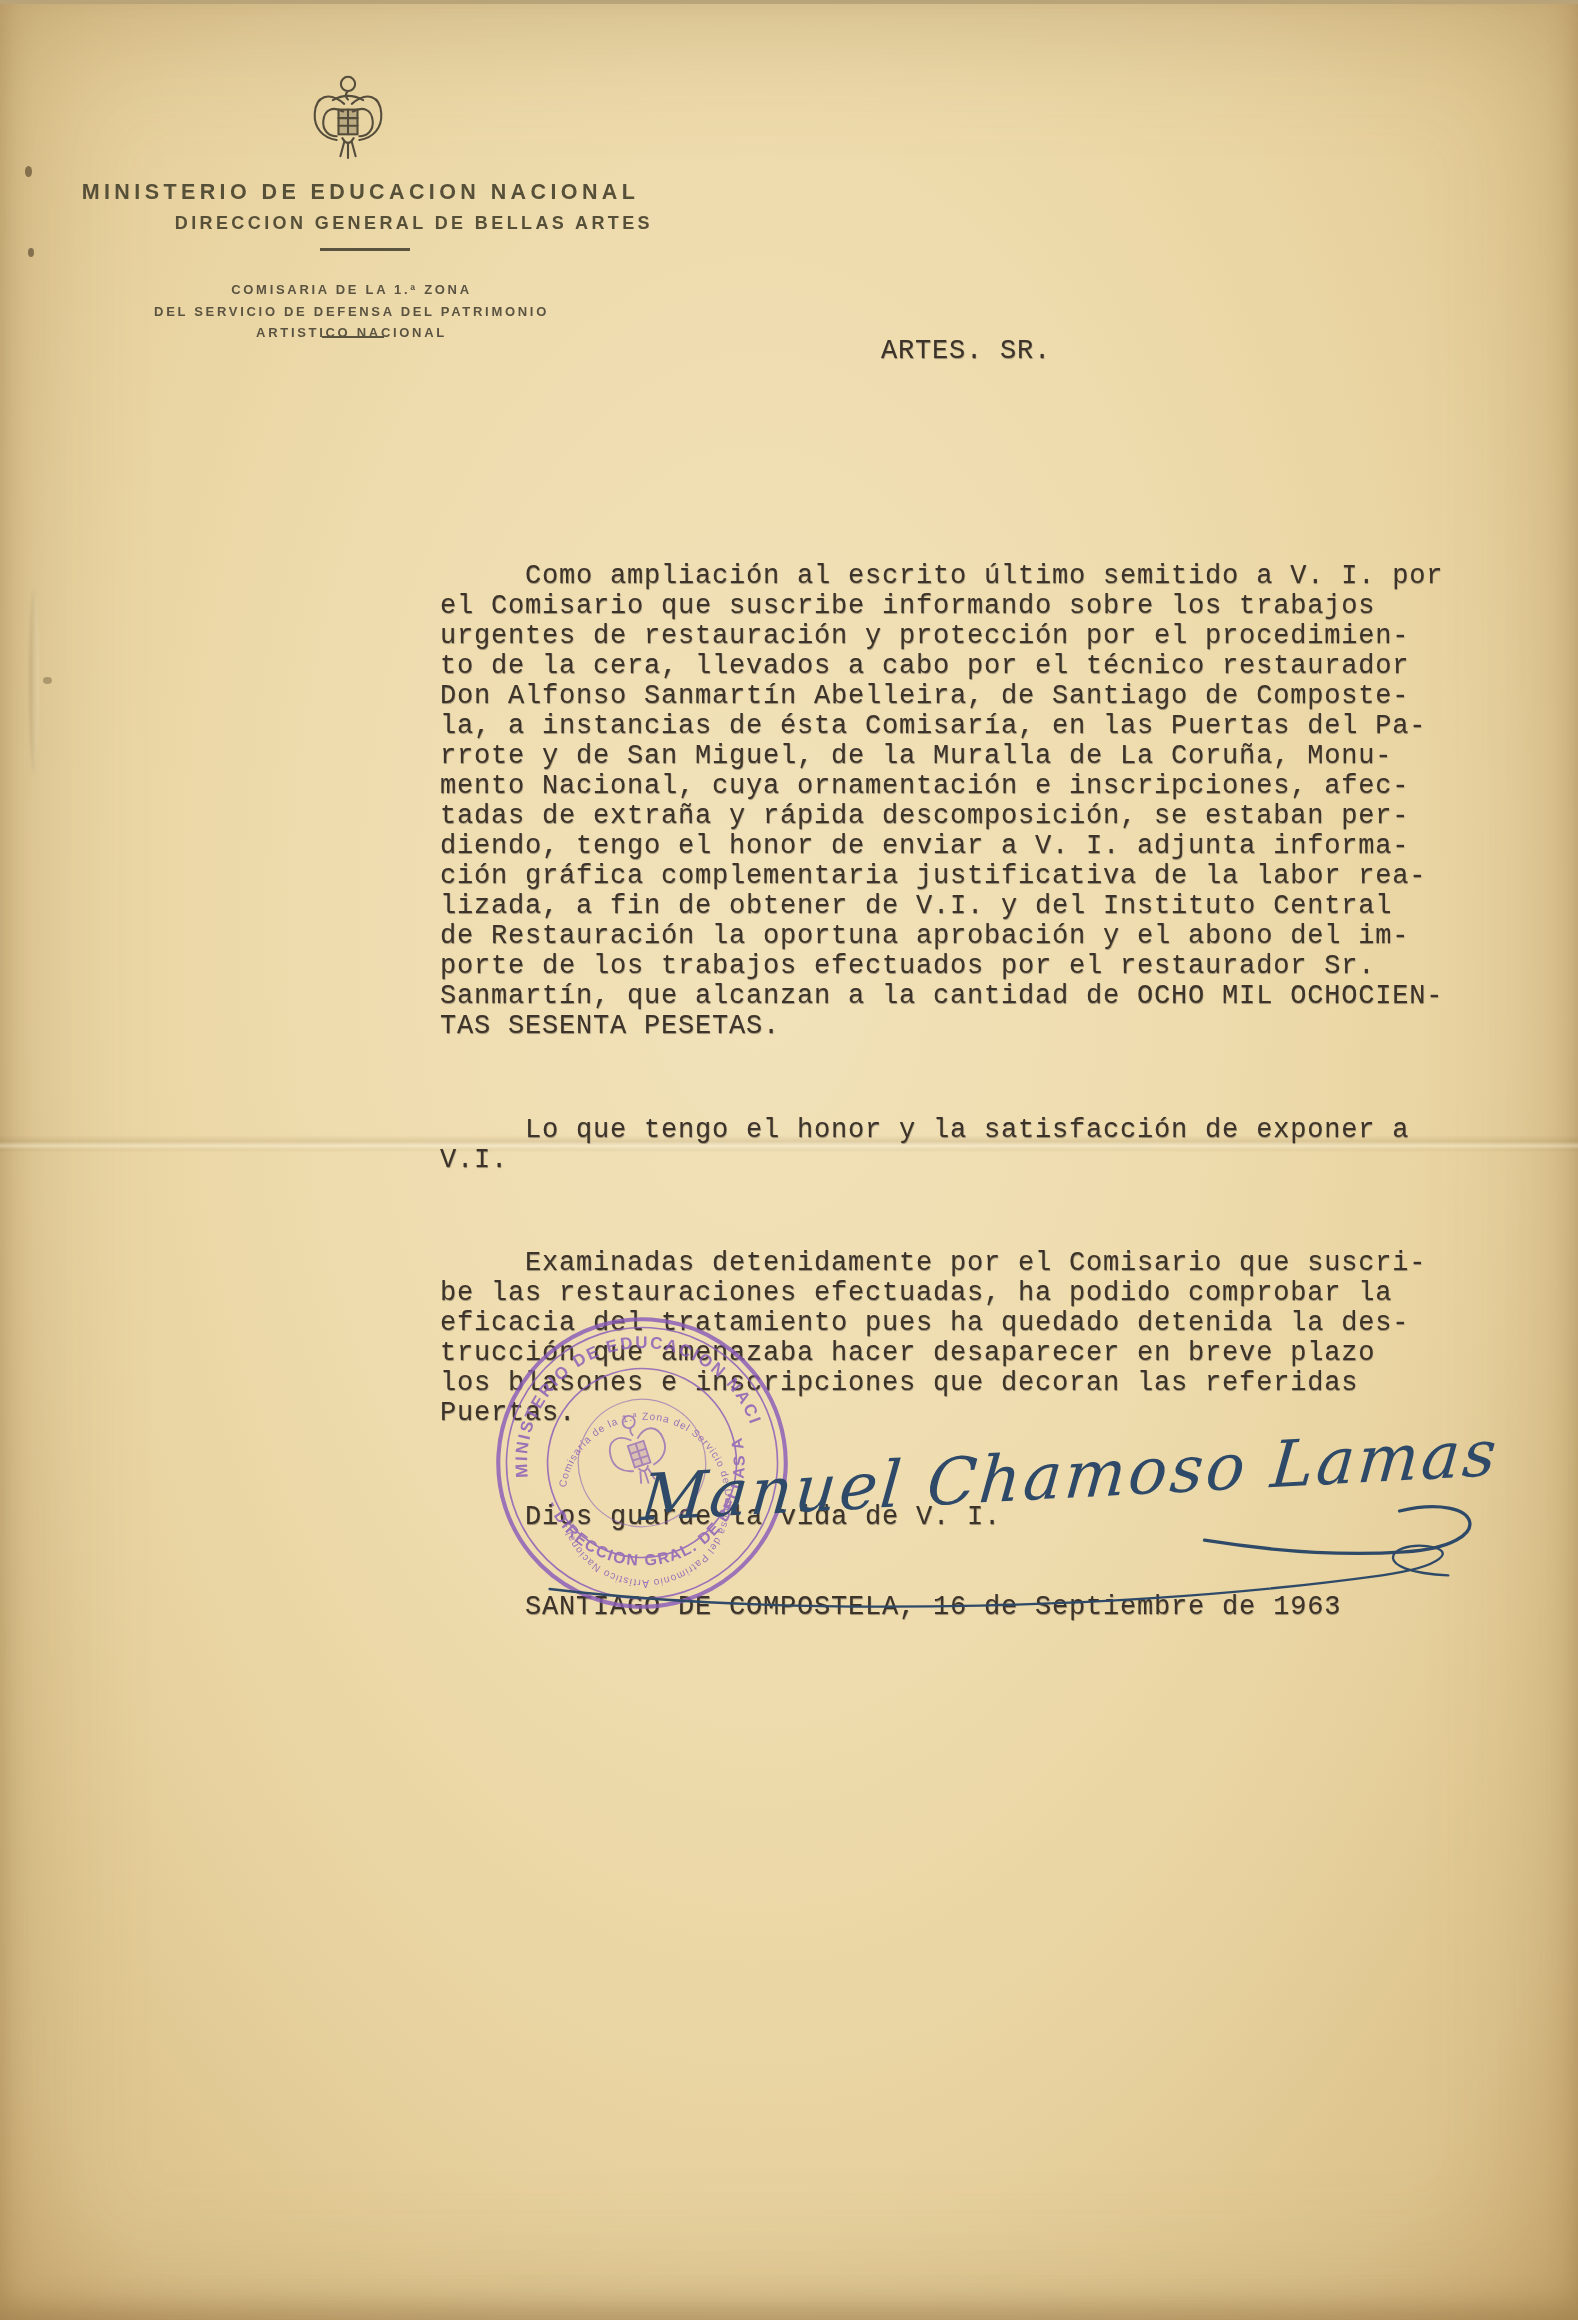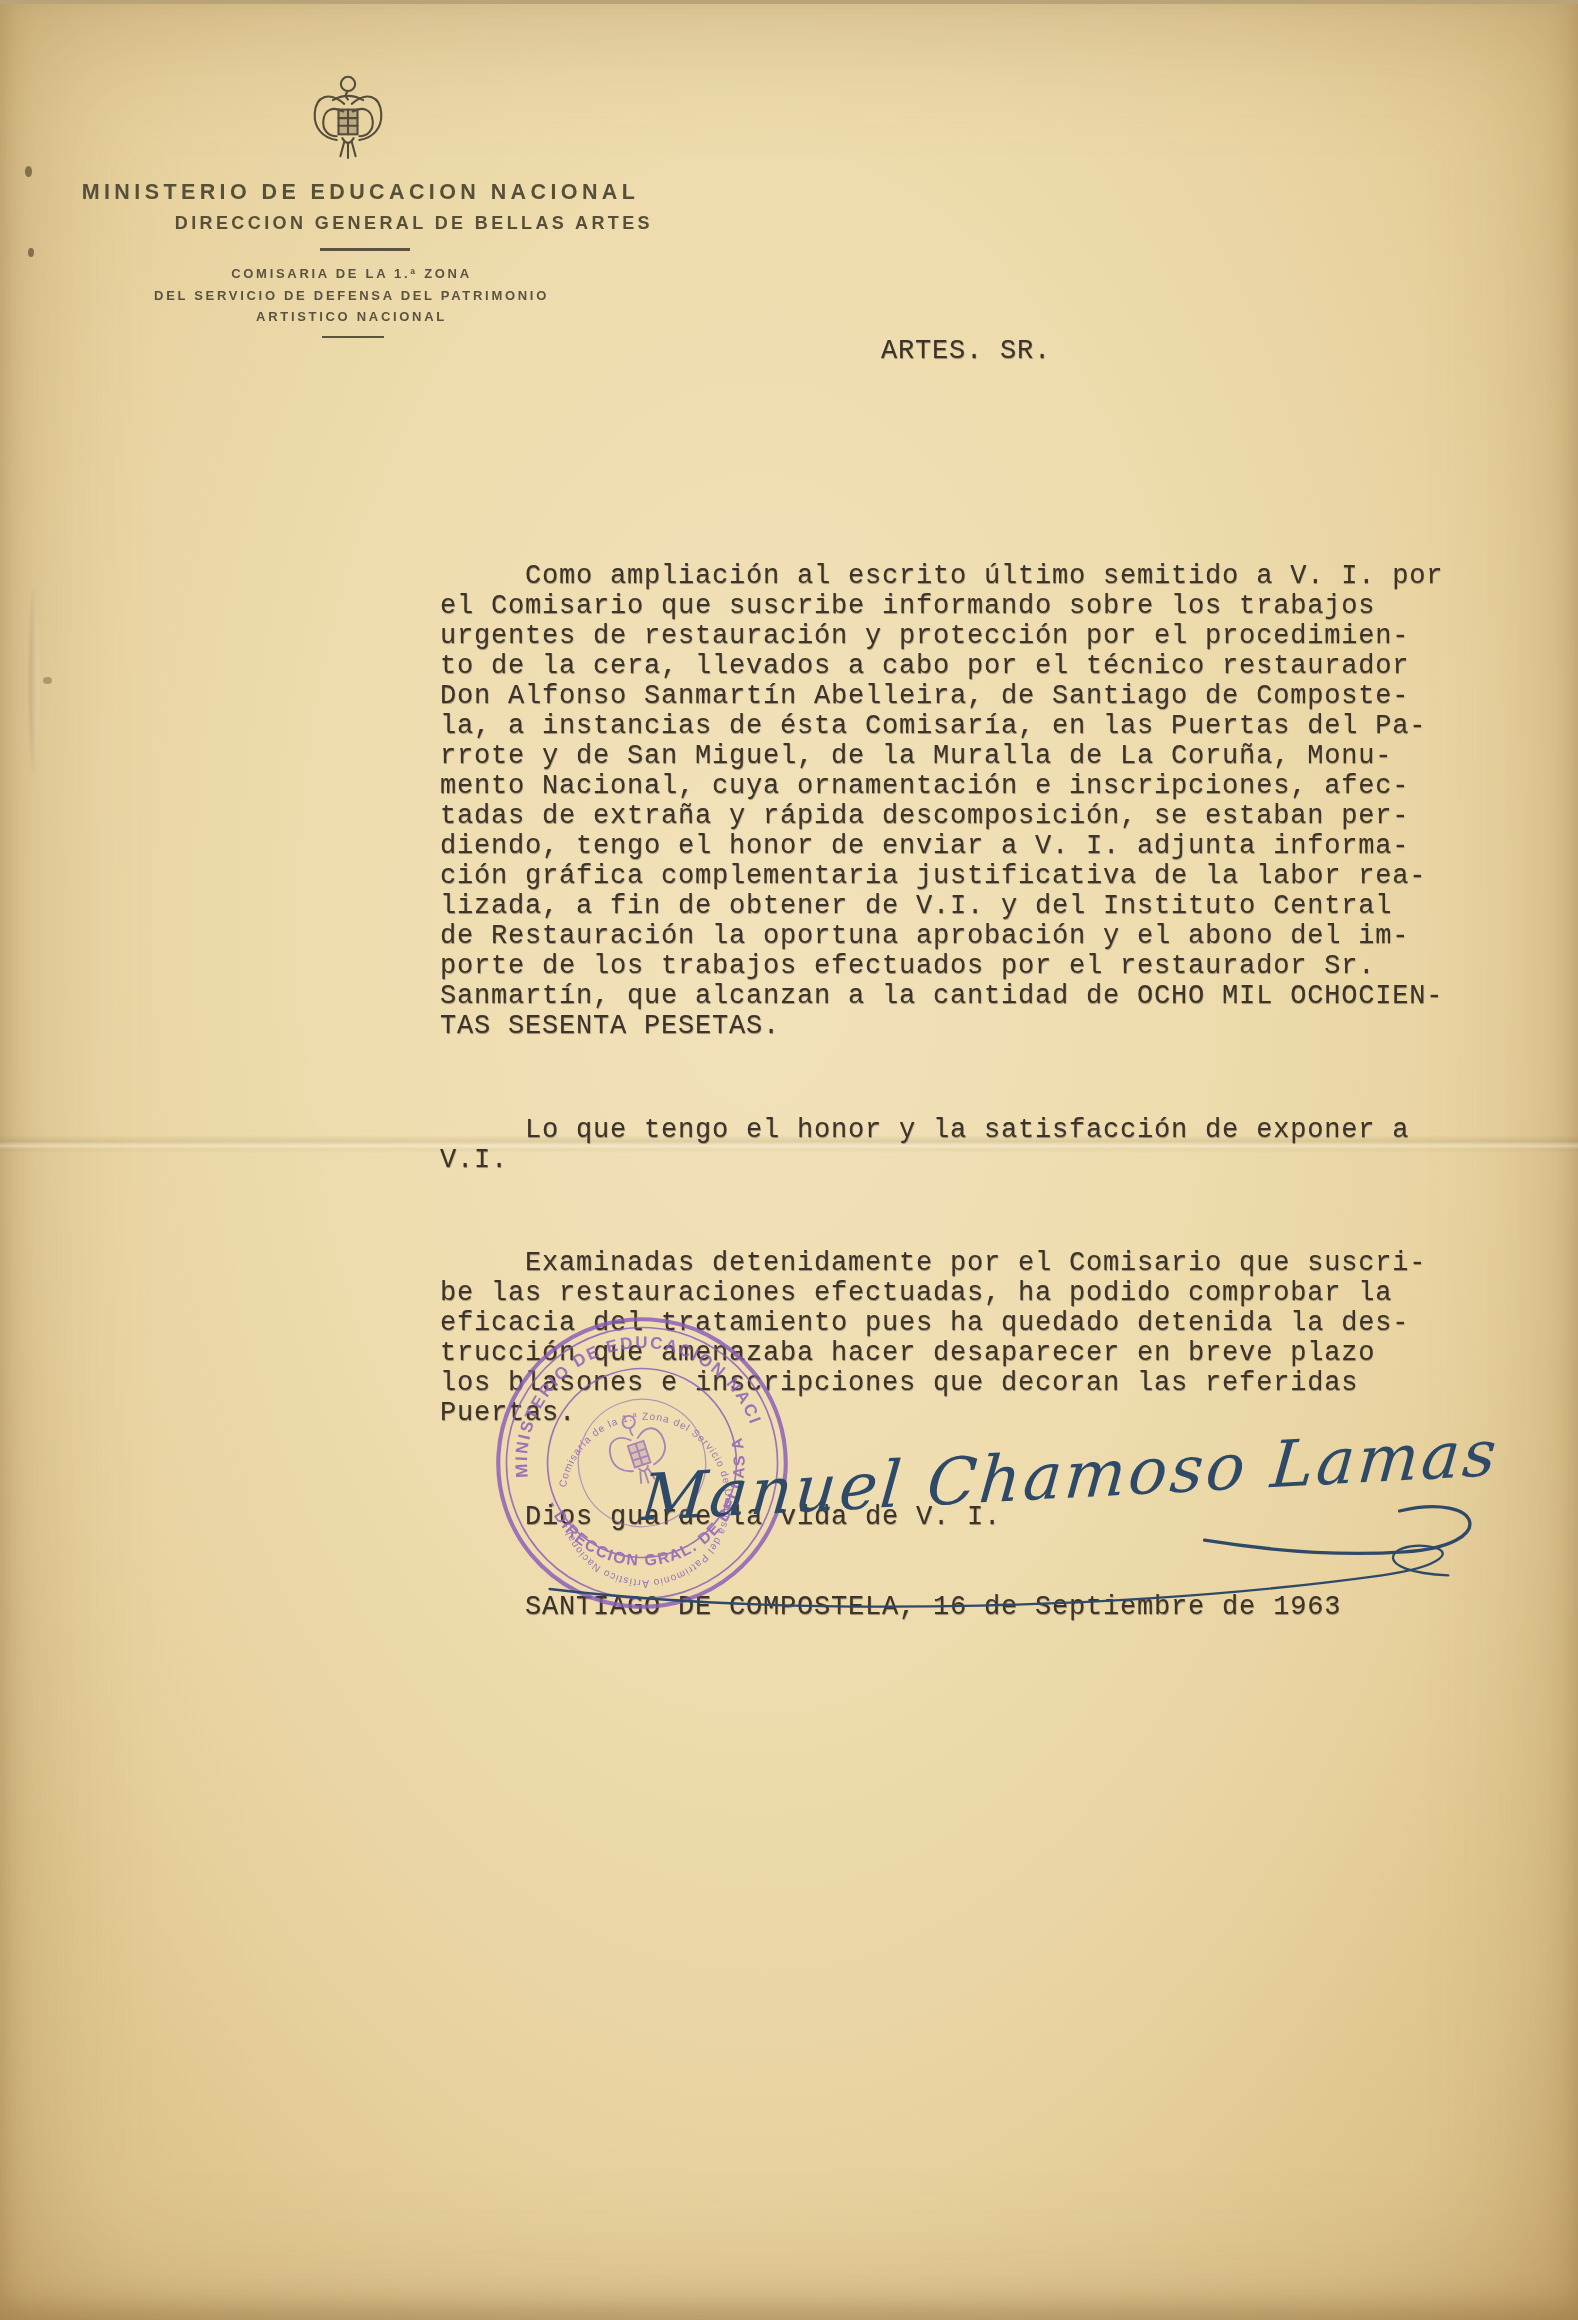--- a/index.html
+++ b/index.html
@@ -35,21 +35,21 @@
     text-align:center; font-size:21.5px; letter-spacing:4.4px;
     color:#575039; font-weight:bold;
   }
   .lh-direction {
     position:absolute; left:68px; top:209px; width:585px;
     text-align:right; font-size:18px; letter-spacing:3.4px;
     color:#575039; font-weight:bold;
   }
   .lh-rule1 { position:absolute; left:320px; top:244px; width:90px; height:2.9px; background:#5a5340; }
   .lh-comisaria {
-    position:absolute; left:59px; top:259px; width:585px;
+    position:absolute; left:59px; top:275px; width:585px;
     text-align:center; font-size:13px; letter-spacing:2.7px; line-height:21.5px;
     color:#5a5341; font-weight:bold; white-space:pre;
   }
   .lh-rule2 { position:absolute; left:322px; top:332px; width:62px; height:2.4px; background:#5a5340; }
 
   
   .typewriter {
     font-family:"Liberation Mono","DejaVu Sans Mono",monospace;
     color:#3c332a;
     white-space:pre;

